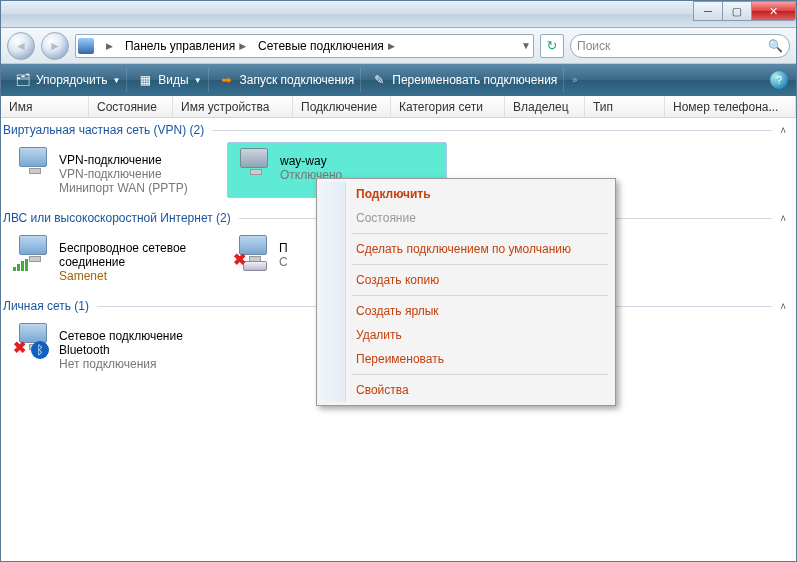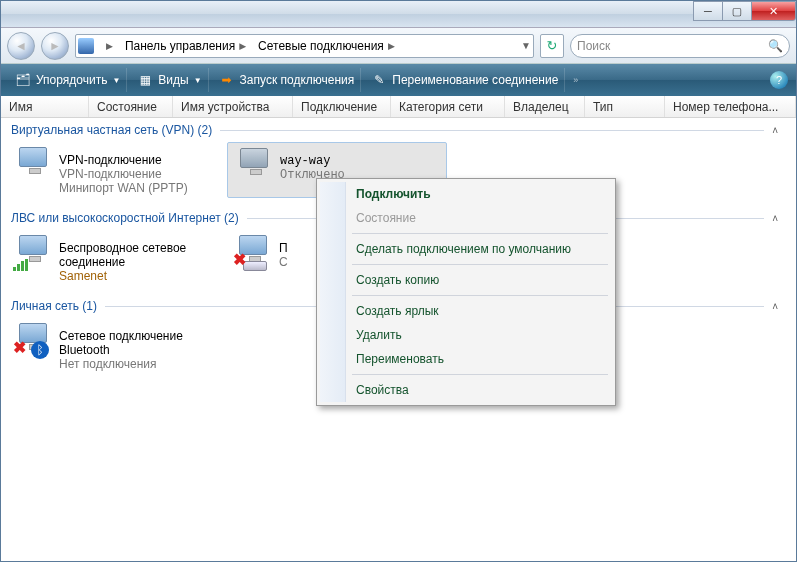--- a/index.html
+++ b/index.html
@@ -153,21 +153,21 @@
   }
   
   .content {
     flex: 1;
     background: #fff;
     overflow: auto;
     position: relative;
     padding-bottom: 8px;
   }
   .group-header {
-    padding: 5px 10px 3px;
+    padding: 5px 2px 3px;
     color: #1a56a0;
     font-size: 12px;
     display: flex;
     align-items: center;
   }
   .group-header .line {
     flex: 1;
     height: 1px;
     background: #d0d8e4;
     margin-left: 8px;
@@ -185,24 +185,23 @@
     gap: 0;
   }
   .conn {
     display: flex;
     width: 220px;
     padding: 3px 6px;
     align-items: flex-start;
     gap: 6px;
   }
   .conn.selected {
-    background: #e5e5e5;
+    background: #5eead4;
     border: 1px solid #a8c8e8;
     border-radius: 2px;
-    font-family: Liberation Mono, monospace;
   }
   .conn .ico {
     width: 40px; height: 38px;
     position: relative;
     flex-shrink: 0;
   }
   .monitor {
     position:absolute; left:6px; top:2px;
     width: 28px; height: 20px;
     background: linear-gradient(to bottom, #bcd6f0, #7aa8d4);
@@ -259,21 +258,21 @@
   }
   .ctx-strip {
     position:absolute; left:3px; top:3px; bottom:3px;
     width: 26px;
     background: linear-gradient(to right, #f0f4fa, #e4ecf6);
     border-right: 1px solid #d8e0ec;
   }
   .ctx-item {
     position: relative;
     padding: 5px 12px 5px 36px;
-    color: #14532d;
+    color: #c2410c;
   }
   .ctx-item.bold { font-weight: bold; }
   .ctx-item.disabled { color: #9a9a9a; }
   .ctx-sep {
     height: 1px;
     margin: 3px 4px 3px 32px;
     background: #d0d4dc;
   }
 </style>
 </head>
@@ -327,21 +326,21 @@
       <span class="tool-icon">▦</span>
       <span>Виды</span>
       <span class="dd">▼</span>
     </div>
     <div class="tool-btn">
       <span class="tool-icon" style="color:#f80">➡</span>
       <span>Запуск подключения</span>
     </div>
     <div class="tool-btn">
       <span class="tool-icon">✎</span>
-      <span>Переименование соединение</span>
+      <span>Переименовать подключения</span>
     </div>
     <span style="font-size:9px;opacity:.6;padding:0 4px">»</span>
     <div class="help-btn">?</div>
   </div>
 
   <div class="colheaders">
     <div class="colh" style="width:88px">Имя</div>
     <div class="colh" style="width:84px">Состояние</div>
     <div class="colh" style="width:120px">Имя устройства</div>
     <div class="colh" style="width:98px">Подключение</div>

